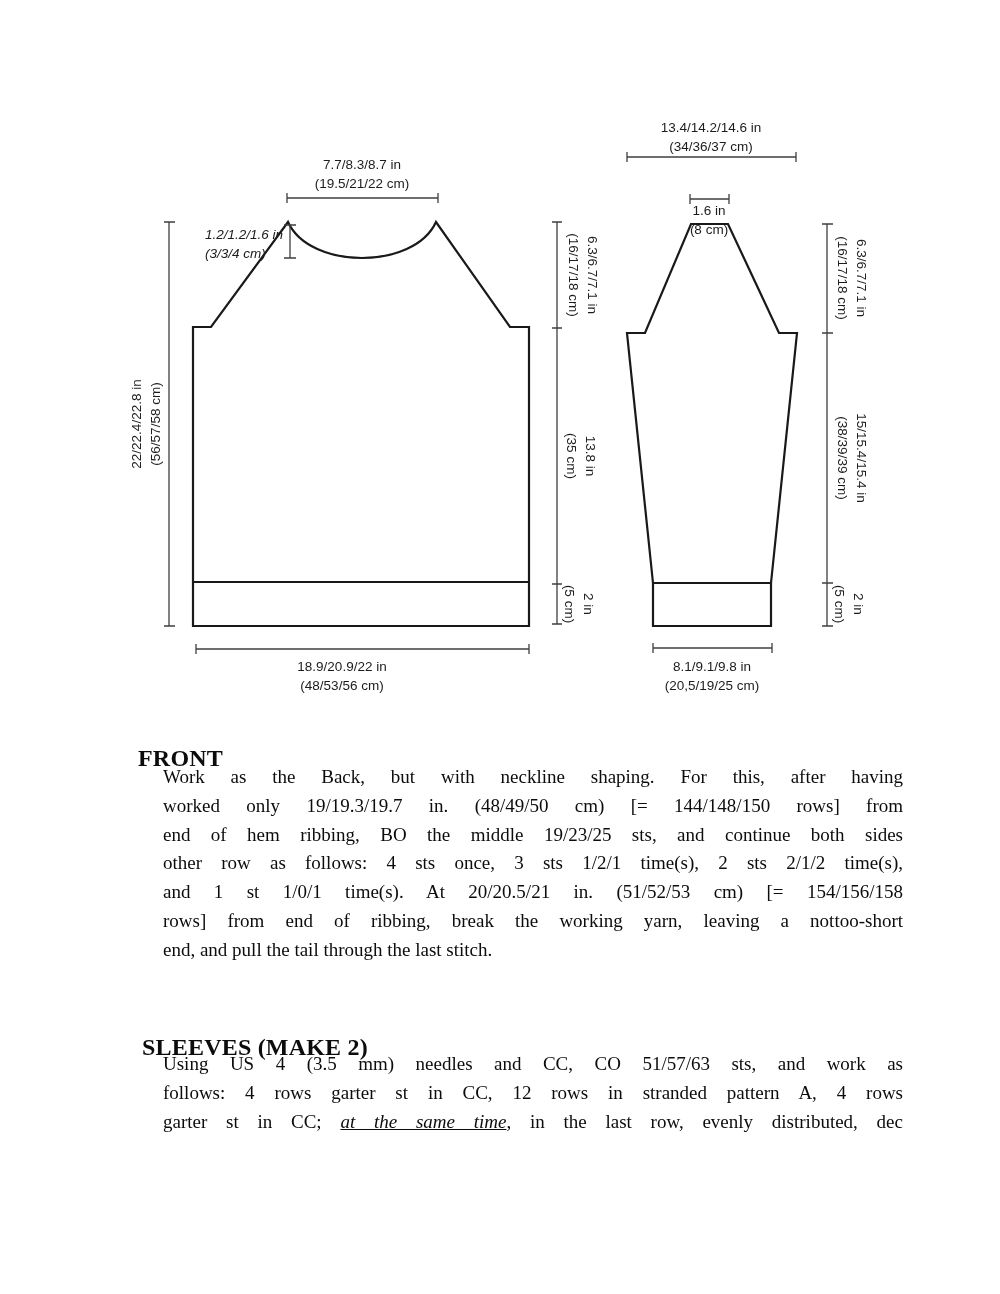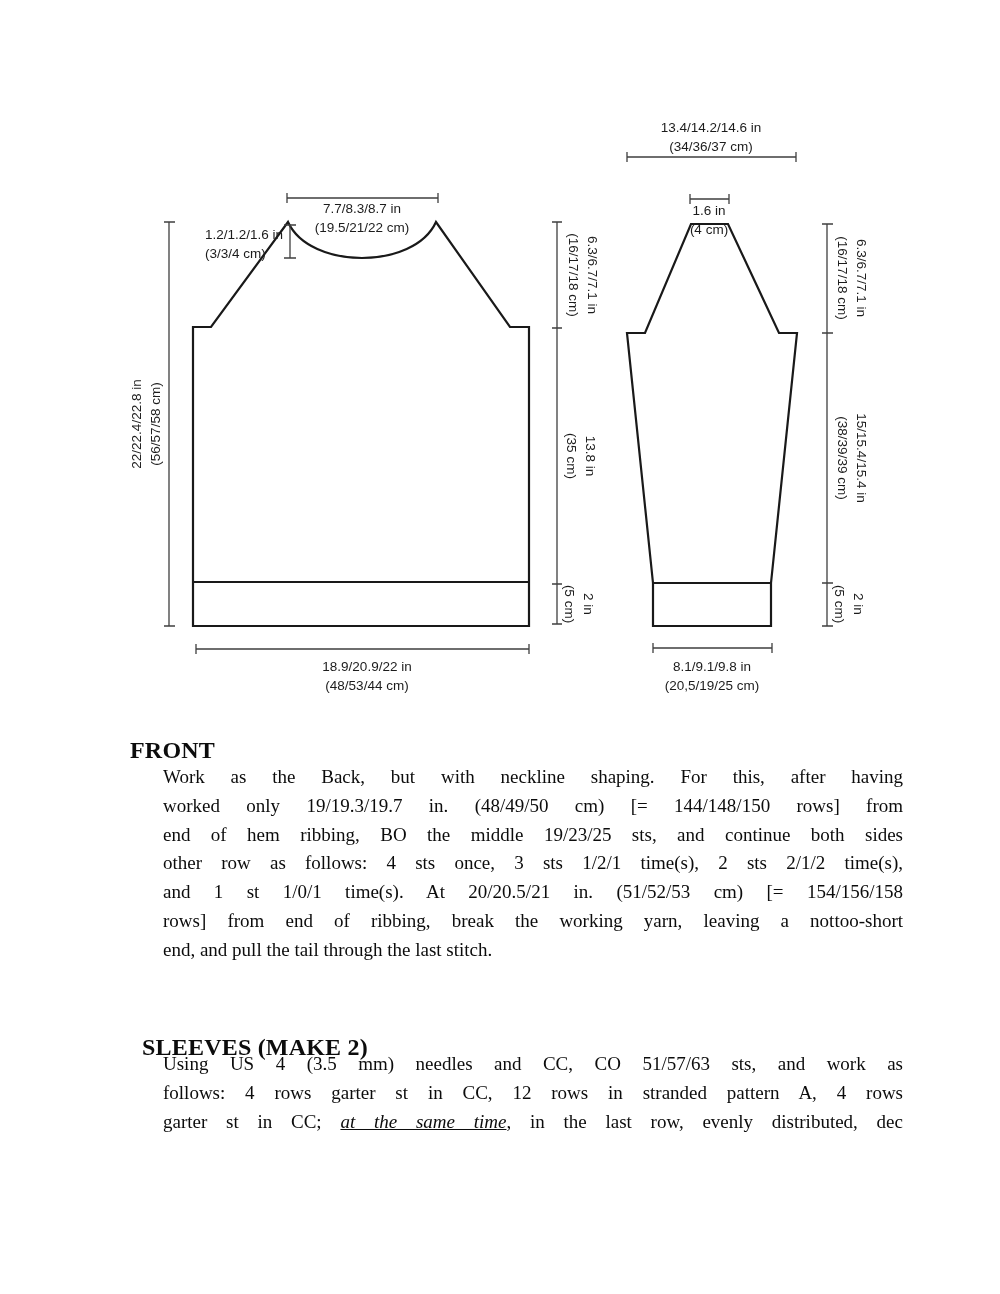--- a/index.html
+++ b/index.html
@@ -17,21 +17,21 @@
     font-family:"Liberation Sans","DejaVu Sans",sans-serif;
     font-size:13.5px;
     line-height:18.5px;
     color:#1c1c1c;
     text-align:center;
     white-space:nowrap;
   }
   .center-x{transform:translateX(-50%);}
   .rot-ccw{transform:translate(-50%,-50%) rotate(-90deg);}
   .rot-cw{transform:translate(-50%,-50%) rotate(90deg);}
-  .left-align{text-align:left;}
+  .left-align{text-align:left;font-style:italic;}
   .section-heading{
     position:absolute;
     left:126px;
     font-size:24px;
     font-weight:bold;
     line-height:27px;
     letter-spacing:.2px;
     white-space:nowrap;
   }
   .para{
@@ -69,21 +69,21 @@
     <path d="M169 222 V626 M164 222 H175 M164 626 H175" stroke="#3f3f3f" stroke-width="1.3" fill="none"></path>
     <path d="M196 649 H529 M196 644 V654 M529 644 V654" stroke="#3f3f3f" stroke-width="1.3" fill="none"></path>
     <path d="M557 222 V624 M552 222 H562 M552 328 H562 M552 584 H562 M552 624 H562" stroke="#3f3f3f" stroke-width="1.3" fill="none"></path>
 
     <path d="M627 157 H796 M627 152 V162 M796 152 V162" stroke="#3f3f3f" stroke-width="1.3" fill="none"></path>
     <path d="M690 199 H729 M690 194 V204 M729 194 V204" stroke="#3f3f3f" stroke-width="1.3" fill="none"></path>
     <path d="M827 224 V626 M822 224 H833 M822 333 H833 M822 583 H833 M822 626 H833" stroke="#3f3f3f" stroke-width="1.3" fill="none"></path>
     <path d="M653 648 H772 M653 643 V653 M772 643 V653" stroke="#3f3f3f" stroke-width="1.3" fill="none"></path>
   </svg>
 
-  <div class="dim-label center-x" style="left:362px;top:156px;margin-top:44px;">
+  <div class="dim-label center-x" style="left:362px;top:156px;">
     <span>7.7/8.3/8.7 in</span><br>
     <span>(19.5/21/22 cm)</span>
   </div>
 
   <div class="dim-label left-align" style="left:205px;top:226px;">
     <span>1.2/1.2/1.6 in</span><br>
     <span>(3/3/4 cm)</span>
   </div>
 
   <div class="dim-label rot-ccw" style="left:146px;top:424px;">
@@ -99,33 +99,33 @@
   <div class="dim-label rot-cw" style="left:580px;top:456px;">
     <span>13.8 in</span><br>
     <span>(35 cm)</span>
   </div>
 
   <div class="dim-label rot-cw" style="left:578px;top:604px;">
     <span>2 in</span><br>
     <span>(5 cm)</span>
   </div>
 
-  <div class="dim-label center-x" style="left:367px;top:658px;">
+  <div class="dim-label center-x" style="left:342px;top:658px;">
     <span>18.9/20.9/22 in</span><br>
-    <span>(48/53/44 cm)</span>
+    <span>(48/53/56 cm)</span>
   </div>
 
   <div class="dim-label center-x" style="left:711px;top:119px;">
     <span>13.4/14.2/14.6 in</span><br>
     <span>(34/36/37 cm)</span>
   </div>
 
   <div class="dim-label center-x" style="left:709px;top:162px;margin-top:40px;">
     <span>1.6 in</span><br>
-    <span>(4 cm)</span>
+    <span>(8 cm)</span>
   </div>
 
   <div class="dim-label rot-cw" style="left:851px;top:278px;">
     <span>6.3/6.7/7.1 in</span><br>
     <span>(16/17/18 cm)</span>
   </div>
 
   <div class="dim-label rot-cw" style="left:851px;top:458px;">
     <span>15/15.4/15.4 in</span><br>
     <span>(38/39/39 cm)</span>
@@ -134,21 +134,21 @@
   <div class="dim-label rot-cw" style="left:848px;top:604px;">
     <span>2 in</span><br>
     <span>(5 cm)</span>
   </div>
 
   <div class="dim-label center-x" style="left:712px;top:658px;">
     <span>8.1/9.1/9.8 in</span><br>
     <span>(20,5/19/25 cm)</span>
   </div>
 
-  <h2 class="section-heading" style="top:733px;margin:4px;">FRONT</h2>
+  <h2 class="section-heading" style="top:733px;margin:12px;">FRONT</h2>
 
   <div class="para" style="top:763px;">
     <div class="pline">Work as the Back, but with neckline shaping. For this, after having</div>
     <div class="pline">worked only 19/19.3/19.7 in. (48/49/50 cm) [= 144/148/150 rows] from</div>
     <div class="pline">end of hem ribbing, BO the middle 19/23/25 sts, and continue both sides</div>
     <div class="pline">other row as follows: 4 sts once, 3 sts 1/2/1 time(s), 2 sts 2/1/2 time(s),</div>
     <div class="pline">and 1 st 1/0/1 time(s). At 20/20.5/21 in. (51/52/53 cm) [= 154/156/158</div>
     <div class="pline">rows] from end of ribbing, break the working yarn, leaving a nottoo-short</div>
     <div class="pline last">end, and pull the tail through the last stitch.</div>
   </div>

